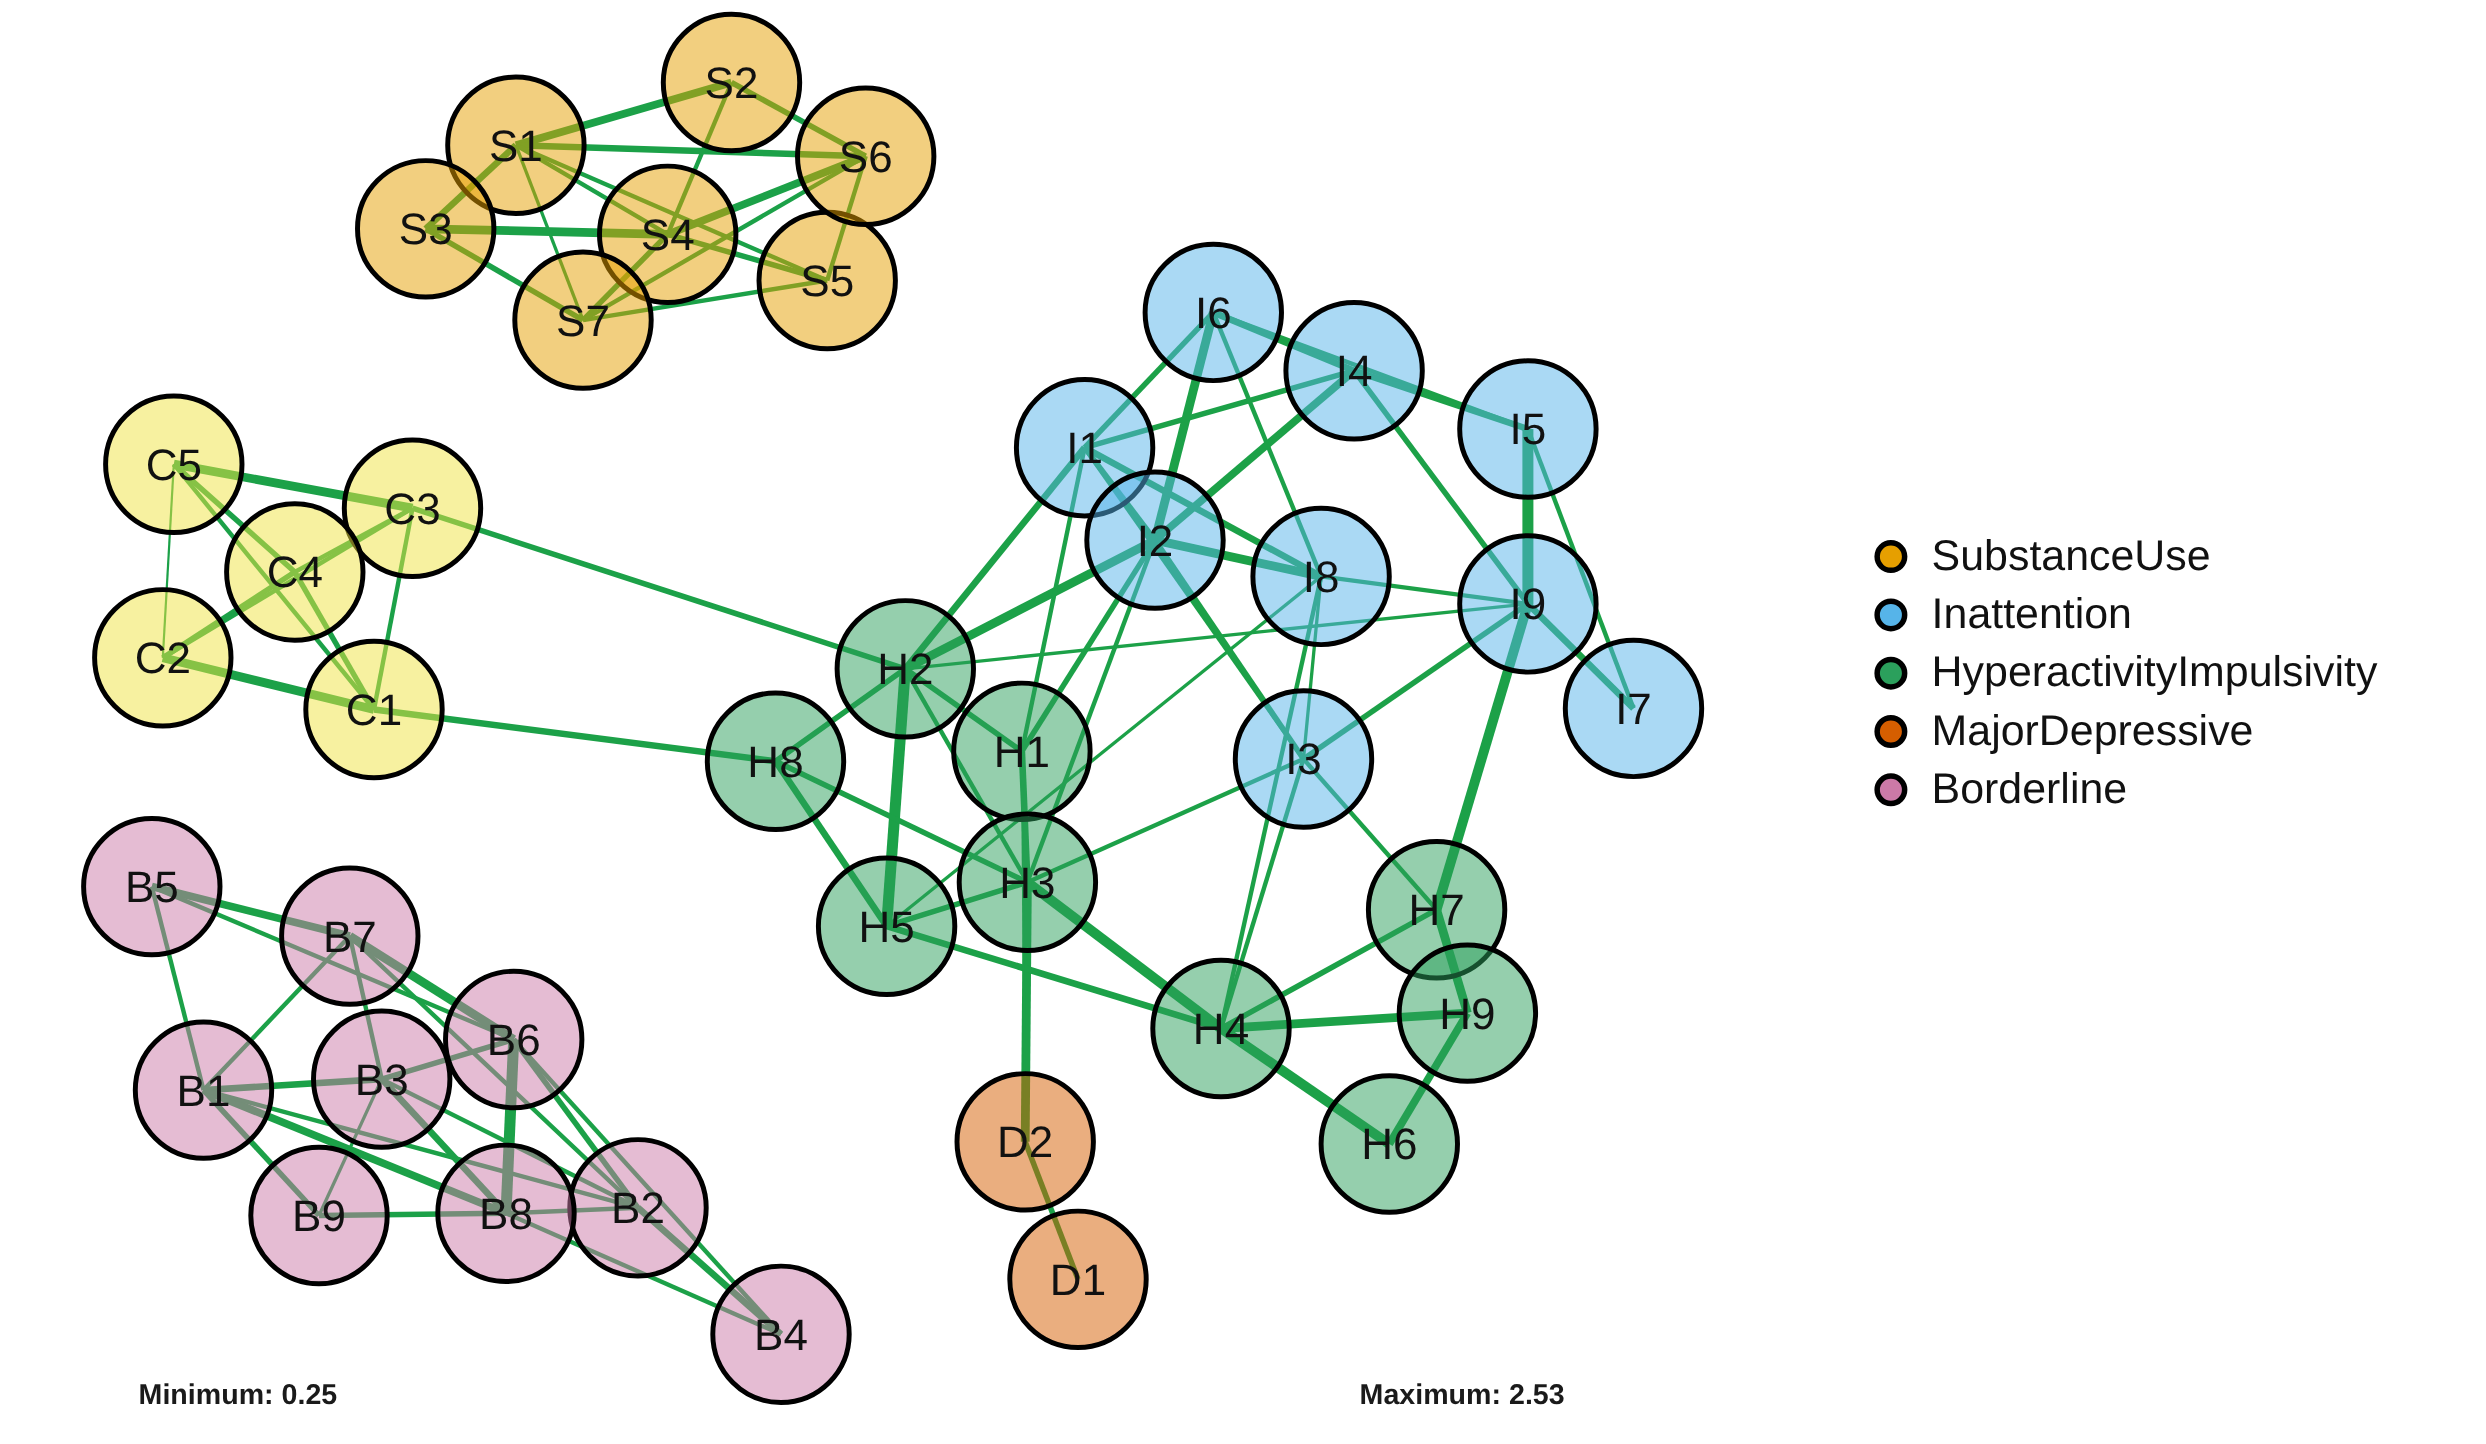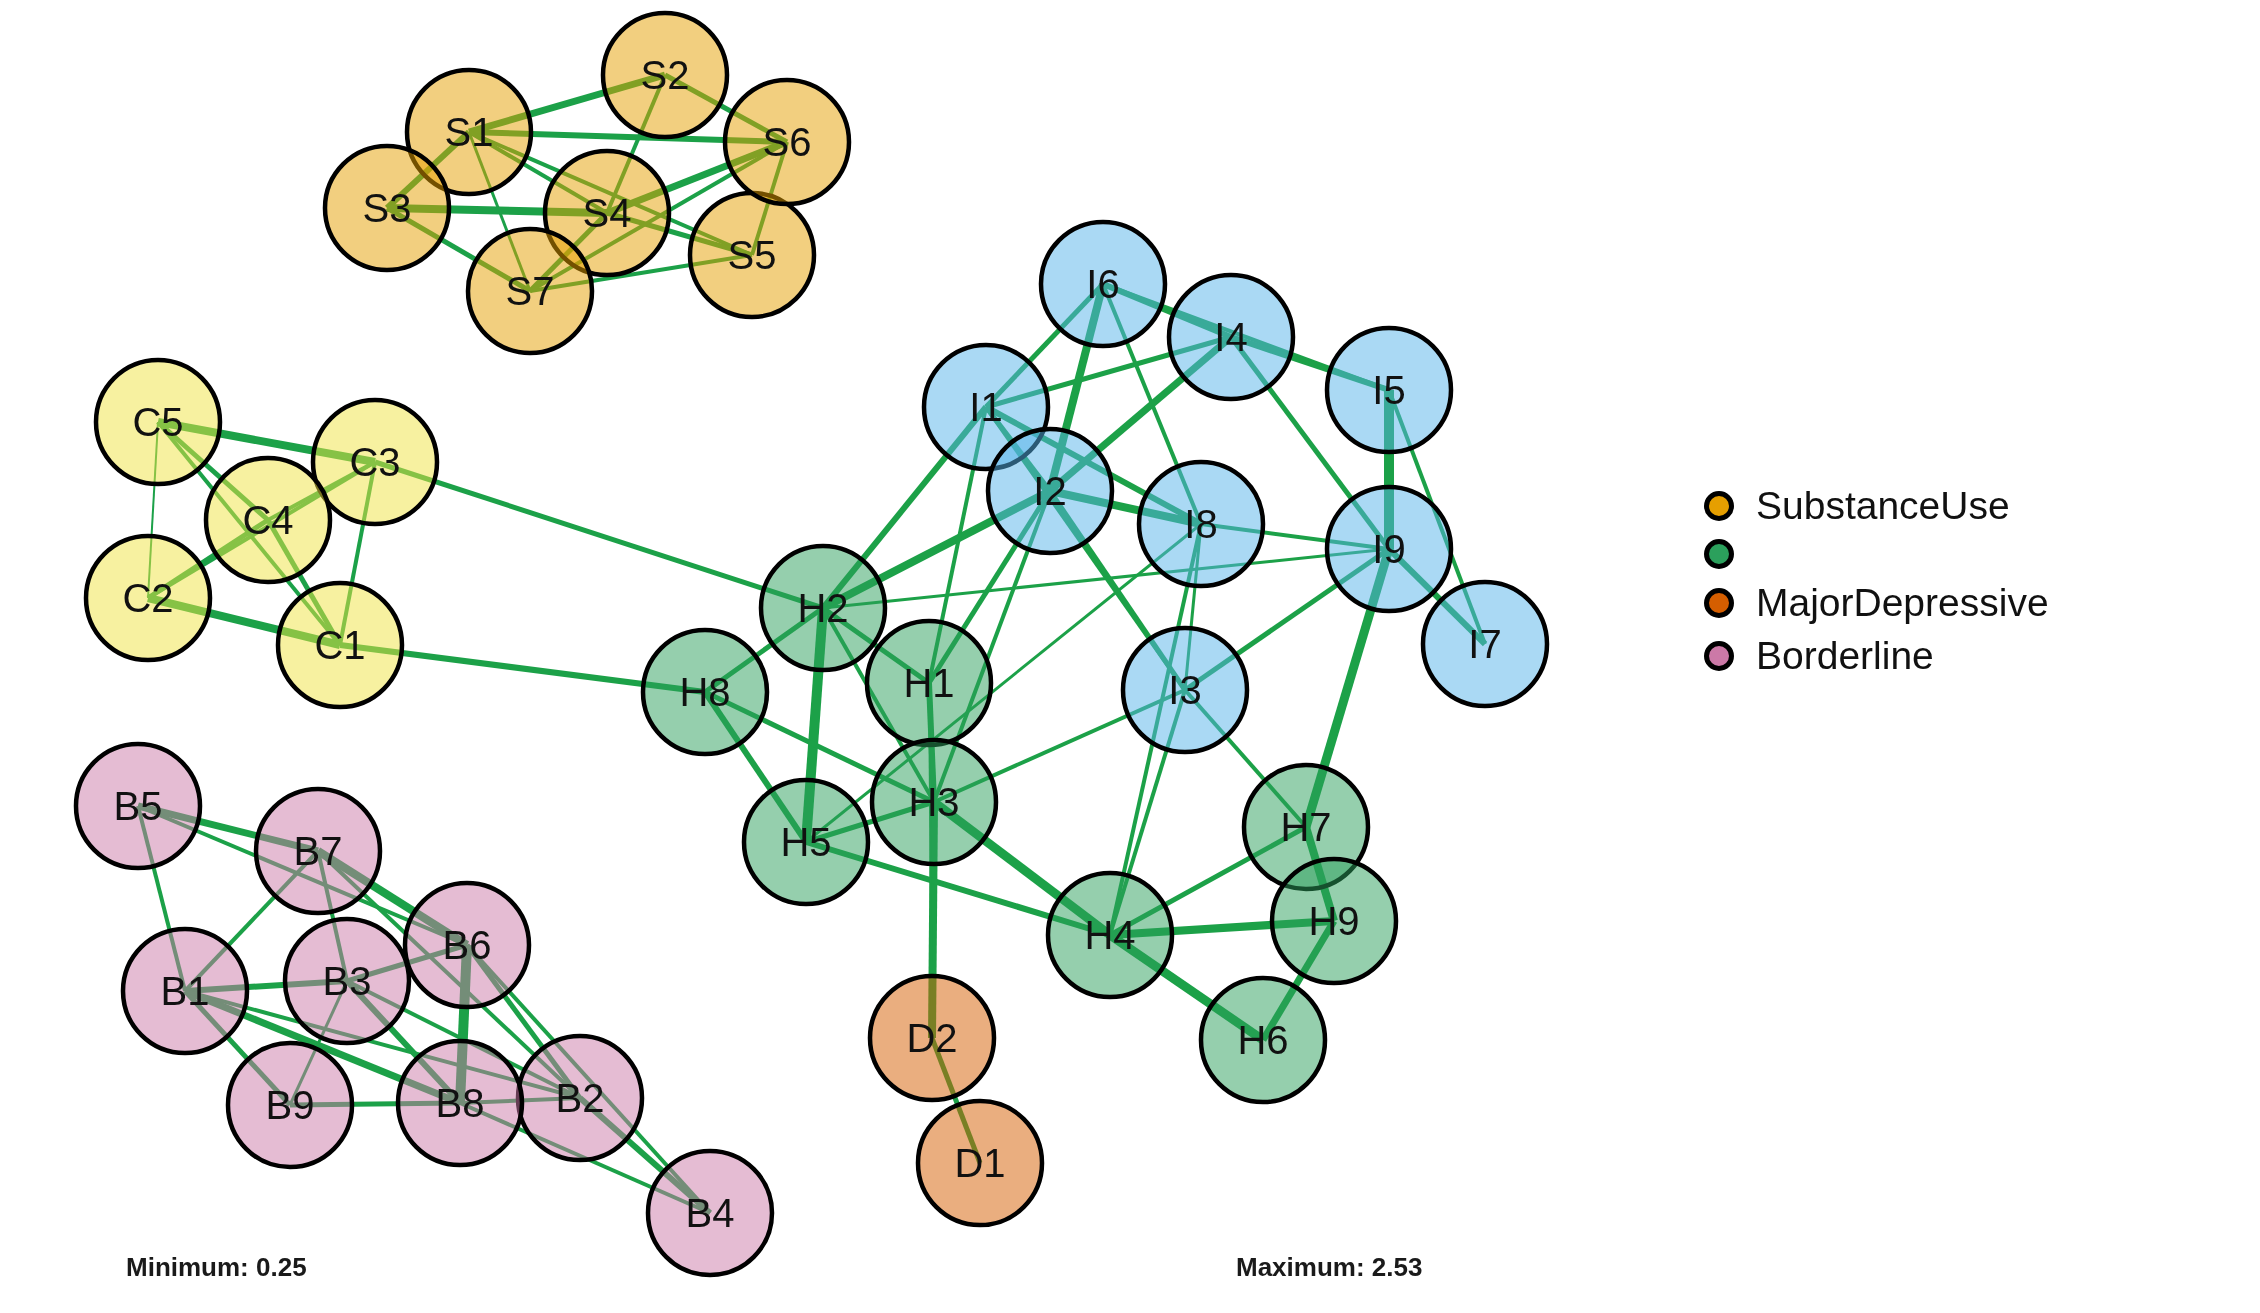--- a/index.html
+++ b/index.html
@@ -231,21 +231,26 @@
       <text x="980" y="1163" text-anchor="middle" dy="0.35em" font-size="40" fill="#111111" font-family="&quot;Liberation Sans&quot;, sans-serif">D1</text>
       <text x="932" y="1038" text-anchor="middle" dy="0.35em" font-size="40" fill="#111111" font-family="&quot;Liberation Sans&quot;, sans-serif">D2</text>
     </svg>
 
   <div class="legend">
       <div class="legend-row">
         <span class="legend-dot" style="background: rgb(230, 159, 0);"></span>
         <span class="legend-label">SubstanceUse</span>
       </div>
       <div class="legend-row">
+        <span class="legend-dot" style="background: rgb(86, 180, 233);"></span>
+        <span class="legend-label">Inattention</span>
+      </div>
+      <div class="legend-row">
         <span class="legend-dot" style="background: rgb(43, 160, 92);"></span>
+        <span class="legend-label">HyperactivityImpulsivity</span>
       </div>
       <div class="legend-row">
         <span class="legend-dot" style="background: rgb(213, 94, 0);"></span>
         <span class="legend-label">MajorDepressive</span>
       </div>
       <div class="legend-row">
         <span class="legend-dot" style="background: rgb(204, 121, 167);"></span>
         <span class="legend-label">Borderline</span>
       </div>
     </div>

